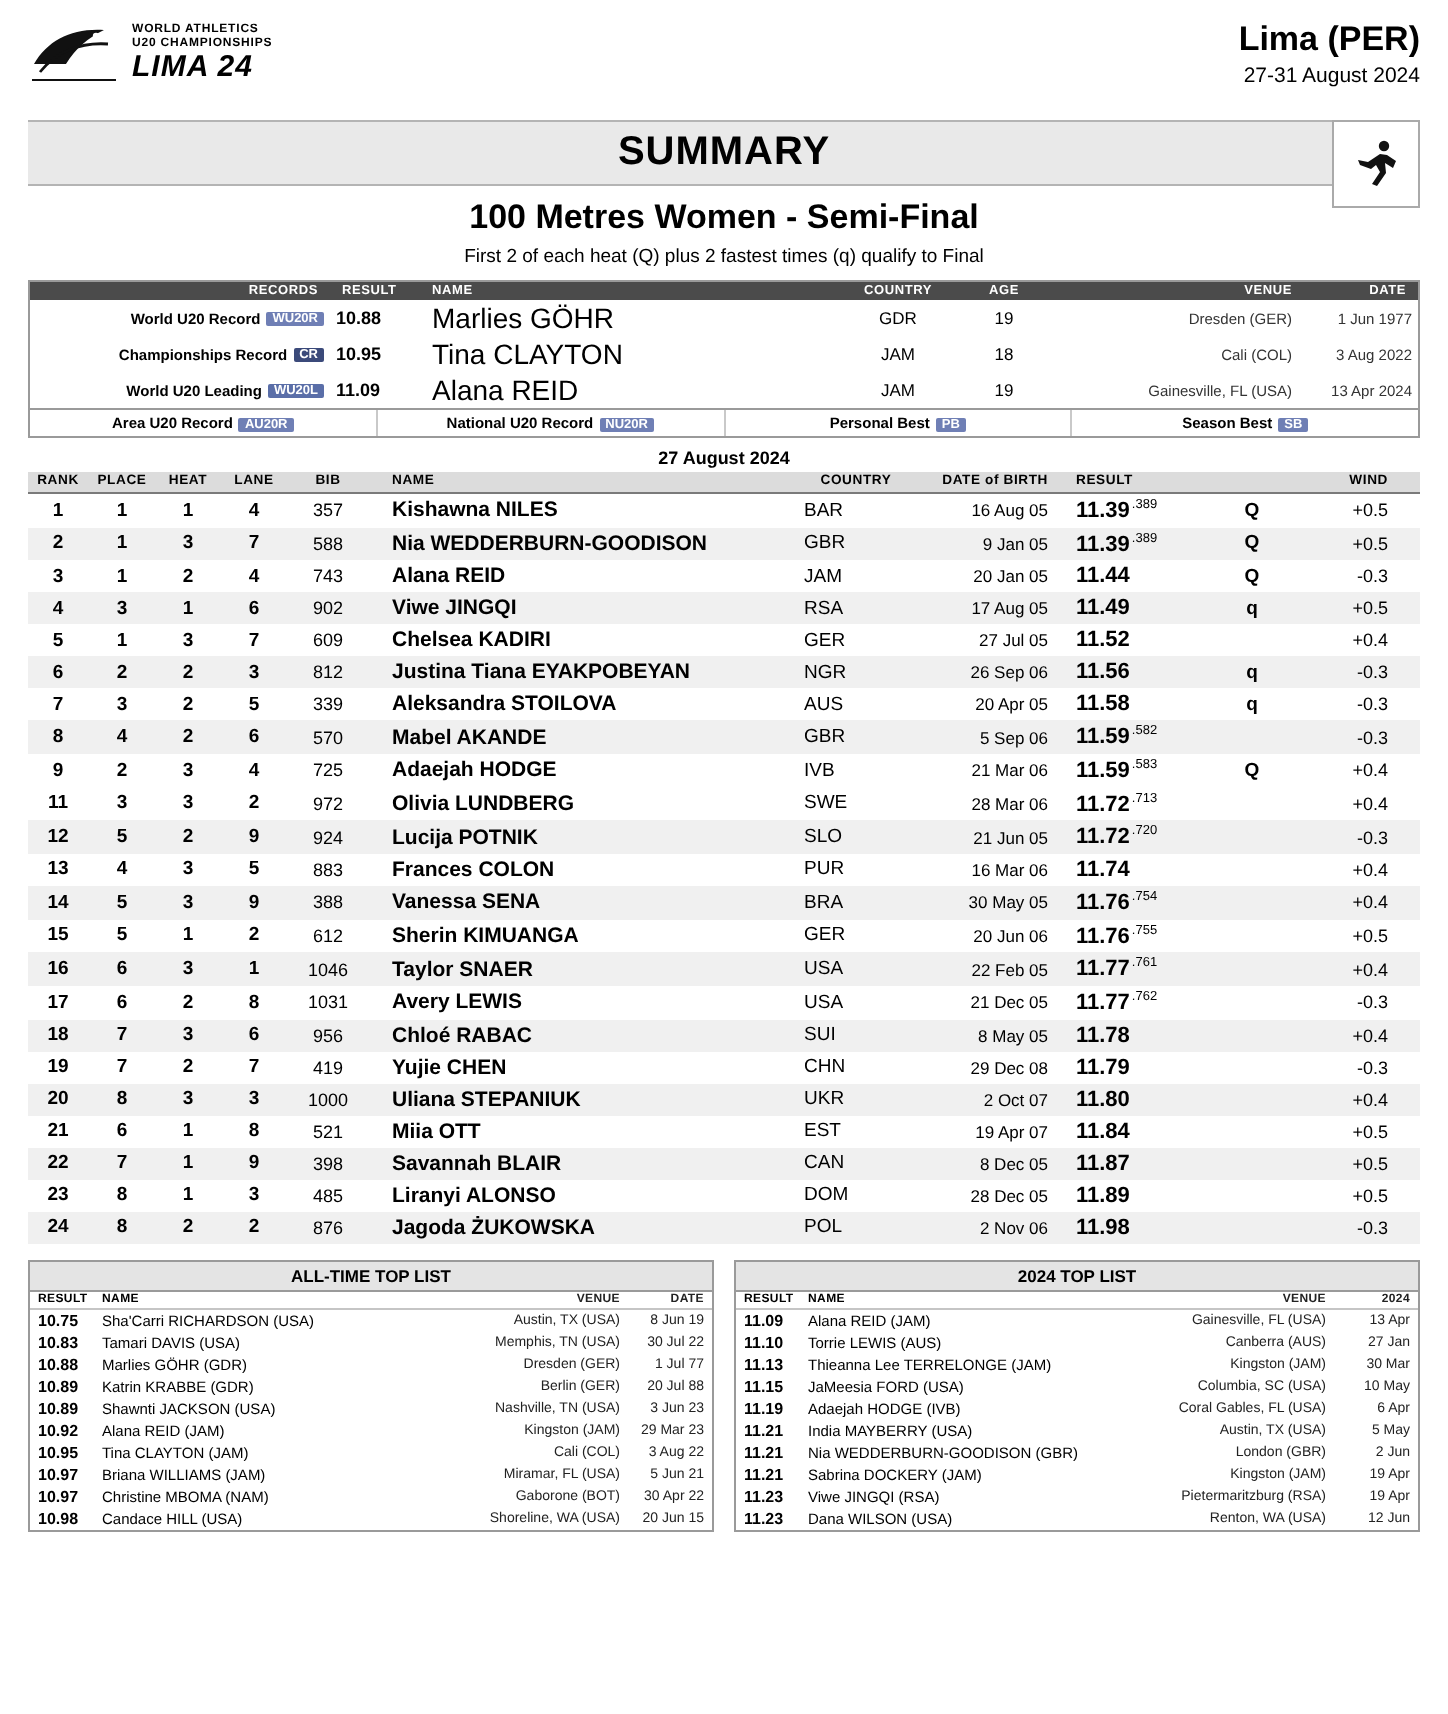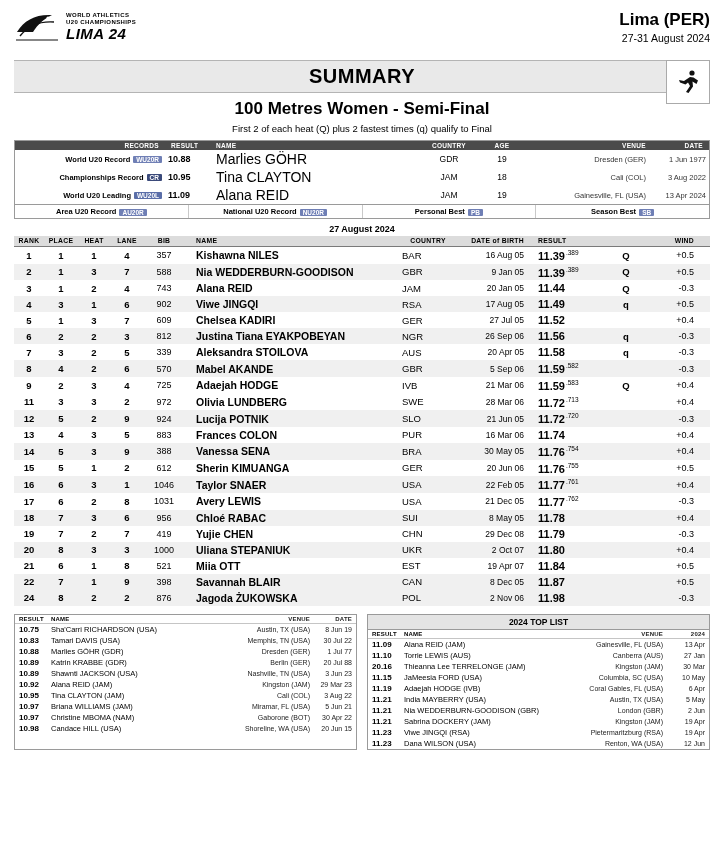--- a/index.html
+++ b/index.html
@@ -489,38 +489,52 @@
           <td class="c-heat">1</td>
           <td class="c-lane">9</td>
           <td class="c-bib">398</td>
           <td class="c-athlete">Savannah BLAIR</td>
           <td class="c-nat">CAN</td>
           <td class="c-dob">8 Dec 05</td>
           <td class="c-result">11.87</td>
           <td class="c-q"></td>
           <td class="c-wind">+0.5</td>
         </tr>
+        <tr>
+          <td class="c-rank">23</td>
+          <td class="c-place">8</td>
+          <td class="c-heat">1</td>
+          <td class="c-lane">3</td>
+          <td class="c-bib">485</td>
+          <td class="c-athlete">Liranyi ALONSO</td>
+          <td class="c-nat">DOM</td>
+          <td class="c-dob">28 Dec 05</td>
+          <td class="c-result">11.89</td>
+          <td class="c-q"></td>
+          <td class="c-wind">+0.5</td>
+        </tr>
         <tr class="shade">
           <td class="c-rank">24</td>
           <td class="c-place">8</td>
           <td class="c-heat">2</td>
           <td class="c-lane">2</td>
           <td class="c-bib">876</td>
           <td class="c-athlete">Jagoda ŻUKOWSKA</td>
           <td class="c-nat">POL</td>
           <td class="c-dob">2 Nov 06</td>
           <td class="c-result">11.98</td>
           <td class="c-q"></td>
           <td class="c-wind">-0.3</td>
         </tr>
       </tbody>
   </table>
 
   <div class="bottom">
     <div class="list-box">
+      <div class="list-title">ALL-TIME TOP LIST</div>
       <table class="toplist">
         <tbody>
           <tr class="th">
             <td class="tl-result">RESULT</td>
             <td class="tl-name">NAME</td>
             <td class="tl-venue">VENUE</td>
             <td class="tl-date">DATE</td>
           </tr>
         </tbody>
         <tbody id="alltime-body">
@@ -605,21 +619,21 @@
               <td class="tl-venue">Gainesville, FL (USA)</td>
               <td class="tl-date">13 Apr</td>
             </tr>
             <tr>
               <td class="tl-result">11.10</td>
               <td class="tl-name">Torrie LEWIS (AUS)</td>
               <td class="tl-venue">Canberra (AUS)</td>
               <td class="tl-date">27 Jan</td>
             </tr>
             <tr>
-              <td class="tl-result">20.16</td>
+              <td class="tl-result">11.13</td>
               <td class="tl-name">Thieanna Lee TERRELONGE (JAM)</td>
               <td class="tl-venue">Kingston (JAM)</td>
               <td class="tl-date">30 Mar</td>
             </tr>
             <tr>
               <td class="tl-result">11.15</td>
               <td class="tl-name">JaMeesia FORD (USA)</td>
               <td class="tl-venue">Columbia, SC (USA)</td>
               <td class="tl-date">10 May</td>
             </tr>

